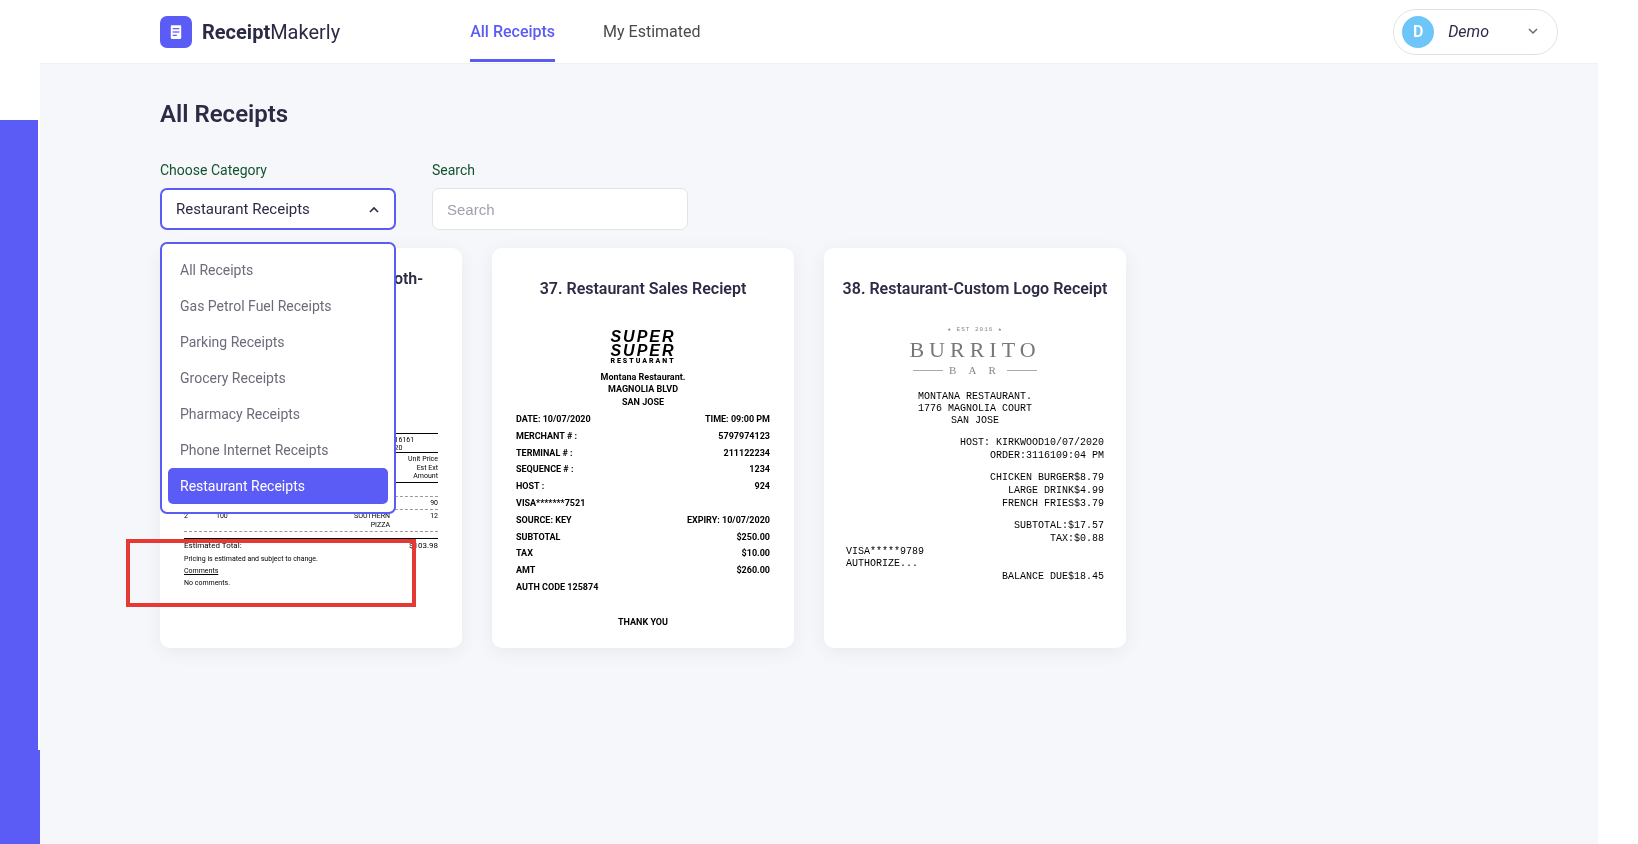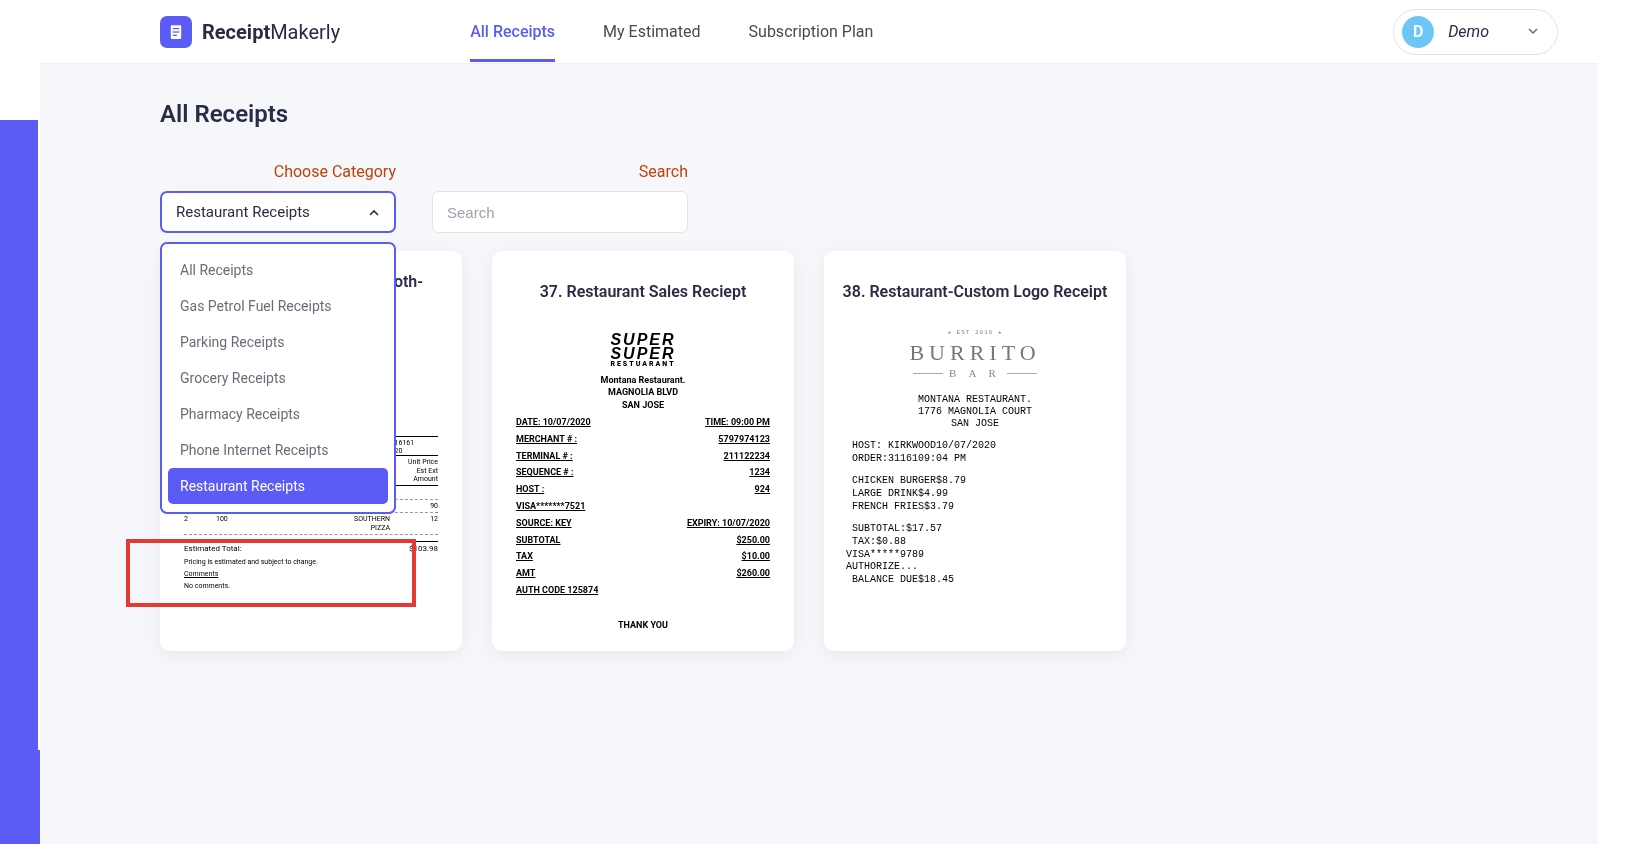--- a/index.html
+++ b/index.html
@@ -29,21 +29,21 @@
 .user-chevron { margin-left: 24px; color: #6b6b6b; }
 
 .content-bg { position: absolute; left: 0; right: 0; top: 64px; bottom: 0; background: #f6f7fb; }
 
 .content { padding: 36px 120px 0 120px; }
 
 .page-title { font-size: 24px; font-weight: 600; color: #2b2b45; margin-bottom: 34px; }
 
 .filters { display: flex; gap: 36px; align-items: flex-end; margin-bottom: 18px; position: relative; }
 .filter-group { display: flex; flex-direction: column; gap: 10px; }
-.filter-label { font-size: 16px; color: #c2410c; text-align: right; }
+.filter-label { font-size: 14px; color: #14532d; }
 
 .select { width: 236px; height: 42px; border: 2px solid #5b5bf5; border-radius: 7px; background: #fff; display: flex; align-items: center; justify-content: space-between; padding: 0 14px; cursor: pointer; font-size: 15px; color: #2b2b45; }
 .select .chev { color: #2b2b45; transform: rotate(180deg); }
 
 .search-input { width: 256px; height: 42px; border: 1px solid #e3e3e3; border-radius: 7px; padding: 0 14px; font-size: 15px; color: #2b2b45; background: #fff; }
 .search-input::placeholder { color: #a0a0b0; }
 
 .dropdown { position: absolute; top: 80px; left: 0; width: 236px; background: #fff; border: 2px solid #5b5bf5; border-radius: 7px; padding: 8px 6px; z-index: 20; }
 .dropdown-item { padding: 10px 12px; font-size: 14px; color: #6b6b7b; cursor: pointer; border-radius: 5px; }
 .dropdown-item.selected { background: #5b5bf5; color: #fff; }
@@ -72,30 +72,30 @@
 .r1-row { display: flex; font-size: 7px; border-bottom: 1px dashed #999; padding: 2px 0; gap: 4px; }
 .r1-total { display: flex; justify-content: space-between; font-size: 8px; margin-top: 6px; border-top: 1px solid #000; padding-top: 2px; }
 .r1-note { font-size: 7px; margin-top: 4px; }
 
 
 .r2 { padding: 0 10px; }
 .r2-logo { text-align: center; margin-bottom: 6px; }
 .r2-super { font-family: "Arial Black", sans-serif; font-size: 16px; font-style: italic; font-weight: 900; letter-spacing: 2px; line-height: 0.85; }
 .r2-sub { font-size: 7px; font-weight: 900; letter-spacing: 2px; }
 .r2-center { text-align: center; font-size: 9px; font-weight: 700; margin: 2px 0; }
-.r2-line { display: flex; justify-content: space-between; font-size: 9px; font-weight: 700; margin: 6px 0; text-decoration: underline; }
+.r2-line { display: flex; justify-content: space-between; font-size: 9px; font-weight: 700; margin: 6px 0; }
 
 
 .r3 { font-family: "Courier New", monospace; font-size: 10px; padding: 0 8px; }
 .r3-logo-wrap { text-align: center; margin-bottom: 14px; }
 .r3-logo { font-family: "Times New Roman", serif; font-size: 22px; letter-spacing: 5px; font-weight: 400; color: #777; display: inline-block; position: relative; }
 .r3-bar { font-family: "Times New Roman", serif; font-size: 11px; letter-spacing: 5px; color: #888; display: flex; align-items: center; justify-content: center; gap: 6px; }
 .r3-bar::before, .r3-bar::after { content: ""; flex: 1; border-top: 1px solid #aaa; max-width: 30px; }
 .r3-est { font-size: 6px; color: #888; letter-spacing: 1px; position: relative; top: -4px; }
-.r3-line { display: flex; justify-content: flex-start; margin: 1px 0; padding-left: 6px; }
+.r3-line { display: flex; justify-content: flex-end; margin: 1px 0; padding-left: 6px; }
 .r3-block { margin: 10px 0; }
 
 .fcs-under { font-size: 5px; text-align: center; letter-spacing: 1px; border-top: 2px solid #000; margin-top: -2px; }
 </style>
 </head>
 <body>
 
 <div class="bg-purple"></div>
 <div class="bg-purple-bottom"></div>
 
@@ -109,21 +109,20 @@
             <line x1="8" y1="8" x2="16" y2="8" stroke="#5b5bf5" stroke-width="1.5"></line>
             <line x1="8" y1="12" x2="16" y2="12" stroke="#5b5bf5" stroke-width="1.5"></line>
             <line x1="8" y1="16" x2="13" y2="16" stroke="#5b5bf5" stroke-width="1.5"></line>
           </svg>
       </div>
       <div class="logo-text"><span>Receipt</span><span class="thin">Makerly</span></div>
     </div>
     <div class="nav">
       <div class="nav-item active">All Receipts</div>
       <div class="nav-item">My Estimated</div>
-      <div class="nav-item">Subscription Plan</div>
     </div>
     <div class="user-pill">
       <div class="user-avatar">D</div>
       <div class="user-name">Demo</div>
       <div class="user-chevron">
         <svg width="12" height="12" viewBox="0 0 12 12">
             <path d="M2 4 L6 8 L10 4" stroke="#6b6b6b" stroke-width="1.5" fill="none"></path>
           </svg>
       </div>
     </div>

